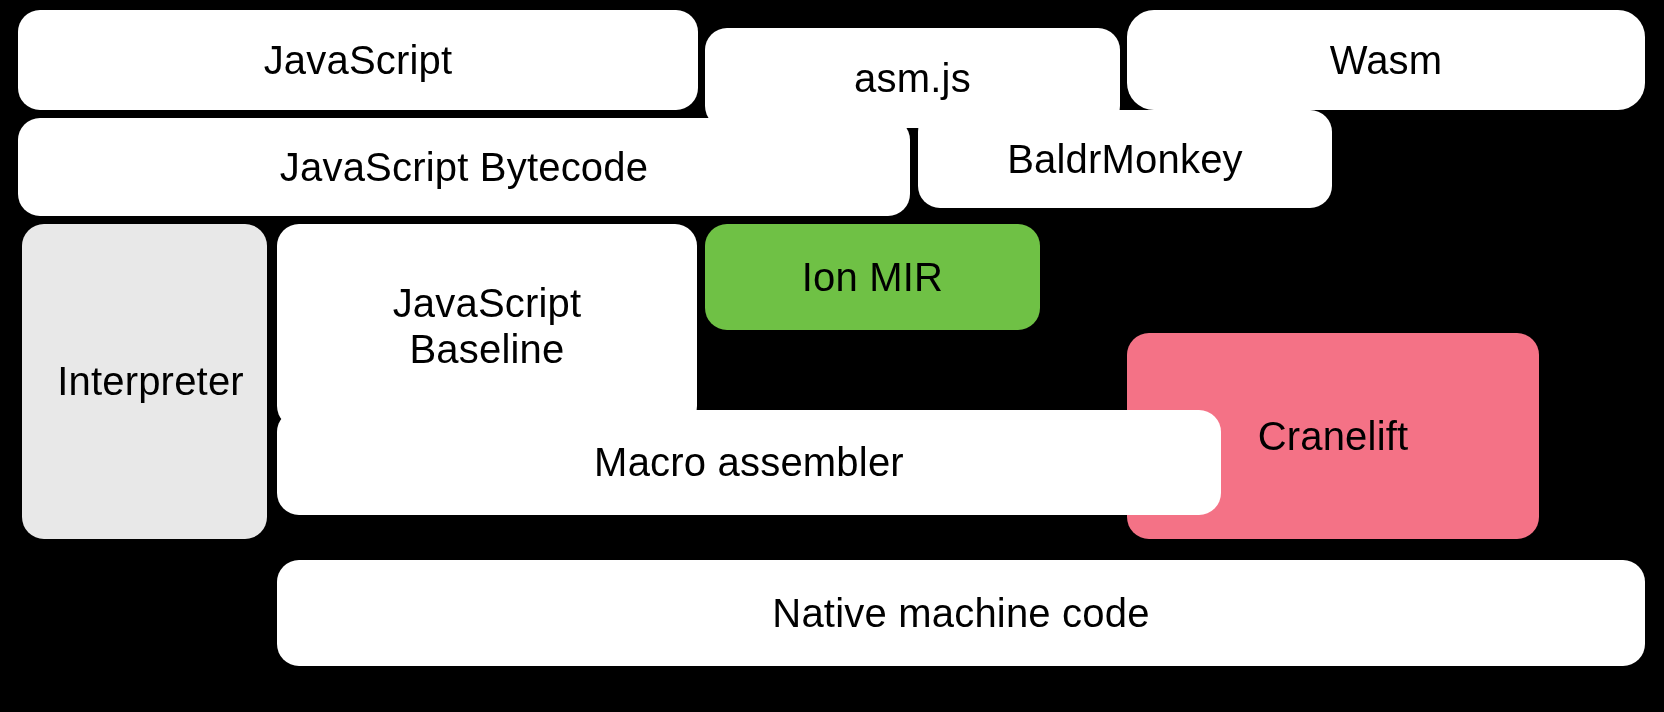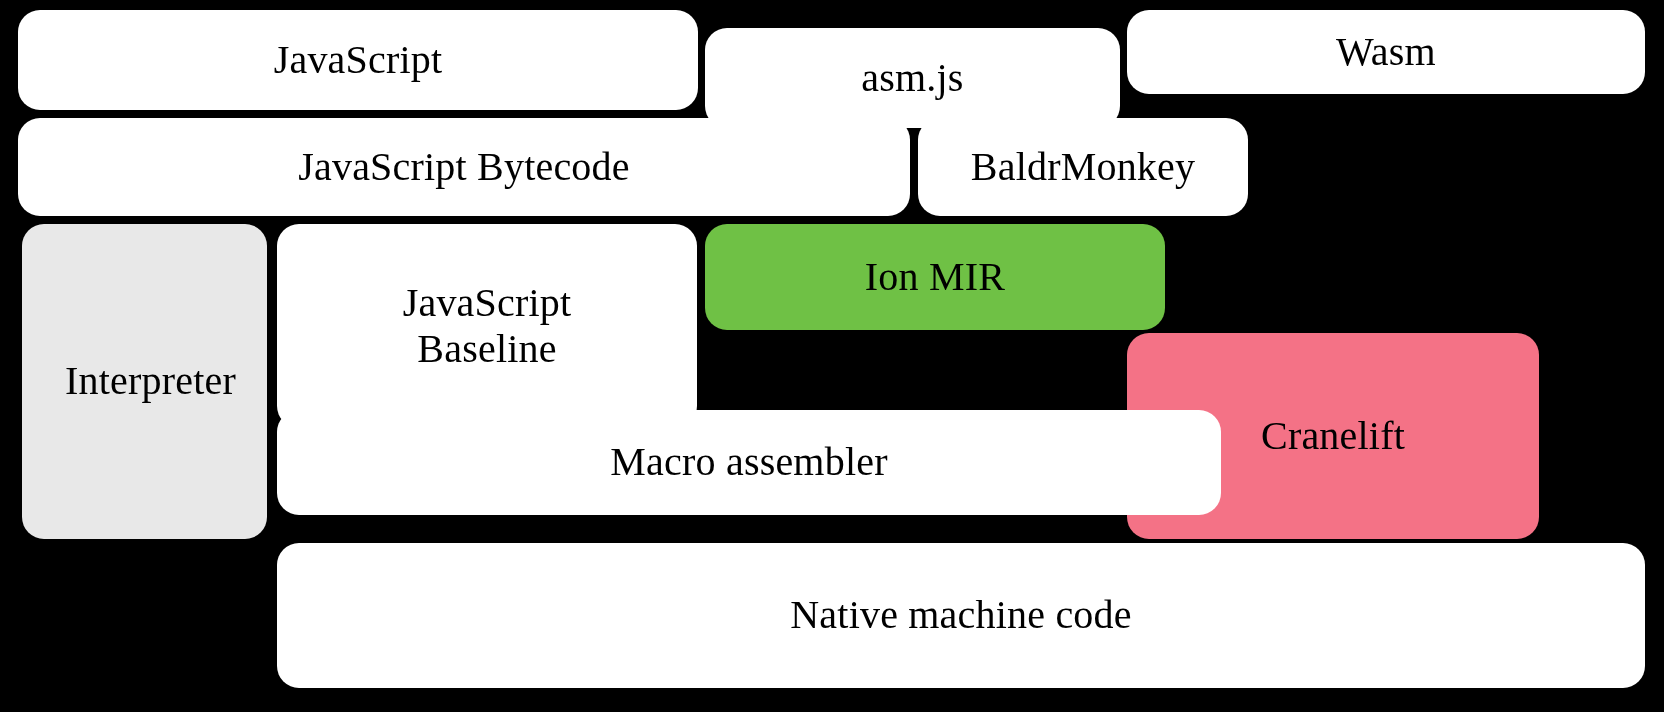--- a/index.html
+++ b/index.html
@@ -6,21 +6,21 @@
     margin: 0;
     padding: 0;
     background: #000000;
   }
   #stage {
     position: relative;
     width: 1664px;
     height: 712px;
     background: #000000;
     overflow: hidden;
-    font-family: Liberation Serif, serif;
+    font-family: Liberation Sans, sans-serif;
   }
   .node {
     position: absolute;
     box-sizing: border-box;
     border-radius: 22px;
     display: flex;
     align-items: center;
     justify-content: center;
     text-align: center;
     color: #000000;
@@ -35,23 +35,23 @@
   .fill-grey  { background: #e8e8e8; padding-left: 12px; }
   .fill-green { background: #6fc145; }
   .fill-pink  { background: #f47286; }
 </style>
 </head>
 <body>
 
 <div id="stage">
     <div class="node fill-white" style="left: 18px; top: 10px; width: 680px; height: 100px;">JavaScript</div>
     <div class="node fill-white" style="left: 705px; top: 28px; width: 415px; height: 100px;">asm.js</div>
-    <div class="node fill-white" style="left: 1127px; top: 10px; width: 518px; height: 84px;">Wasm</div>
+    <div class="node fill-white" style="left: 1127px; top: 10px; width: 518px; height: 100px; border-radius: 27px;">Wasm</div>
     <div class="node fill-white" style="left: 18px; top: 118px; width: 892px; height: 98px;">JavaScript Bytecode</div>
-    <div class="node fill-white" style="left: 918px; top: 118px; width: 330px; height: 98px;">BaldrMonkey</div>
+    <div class="node fill-white" style="left: 918px; top: 110px; width: 414px; height: 98px;">BaldrMonkey</div>
     <div class="node fill-grey" style="left: 22px; top: 224px; width: 245px; height: 315px;">Interpreter</div>
     <div class="node fill-white" style="left: 277px; top: 224px; width: 420px; height: 204px;">JavaScript
 Baseline</div>
-    <div class="node fill-green" style="left: 705px; top: 224px; width: 460px; height: 106px;">Ion MIR</div>
+    <div class="node fill-green" style="left: 705px; top: 224px; width: 335px; height: 106px;">Ion MIR</div>
     <div class="node fill-pink" style="left: 1127px; top: 333px; width: 412px; height: 206px;">Cranelift</div>
     <div class="node fill-white" style="left: 277px; top: 410px; width: 944px; height: 105px;">Macro assembler</div>
-    <div class="node fill-white" style="left: 277px; top: 543px; width: 1368px; height: 145px;">Native machine code</div>
+    <div class="node fill-white" style="left: 277px; top: 560px; width: 1368px; height: 106px;">Native machine code</div>
   </div>
 
 </body></html>

